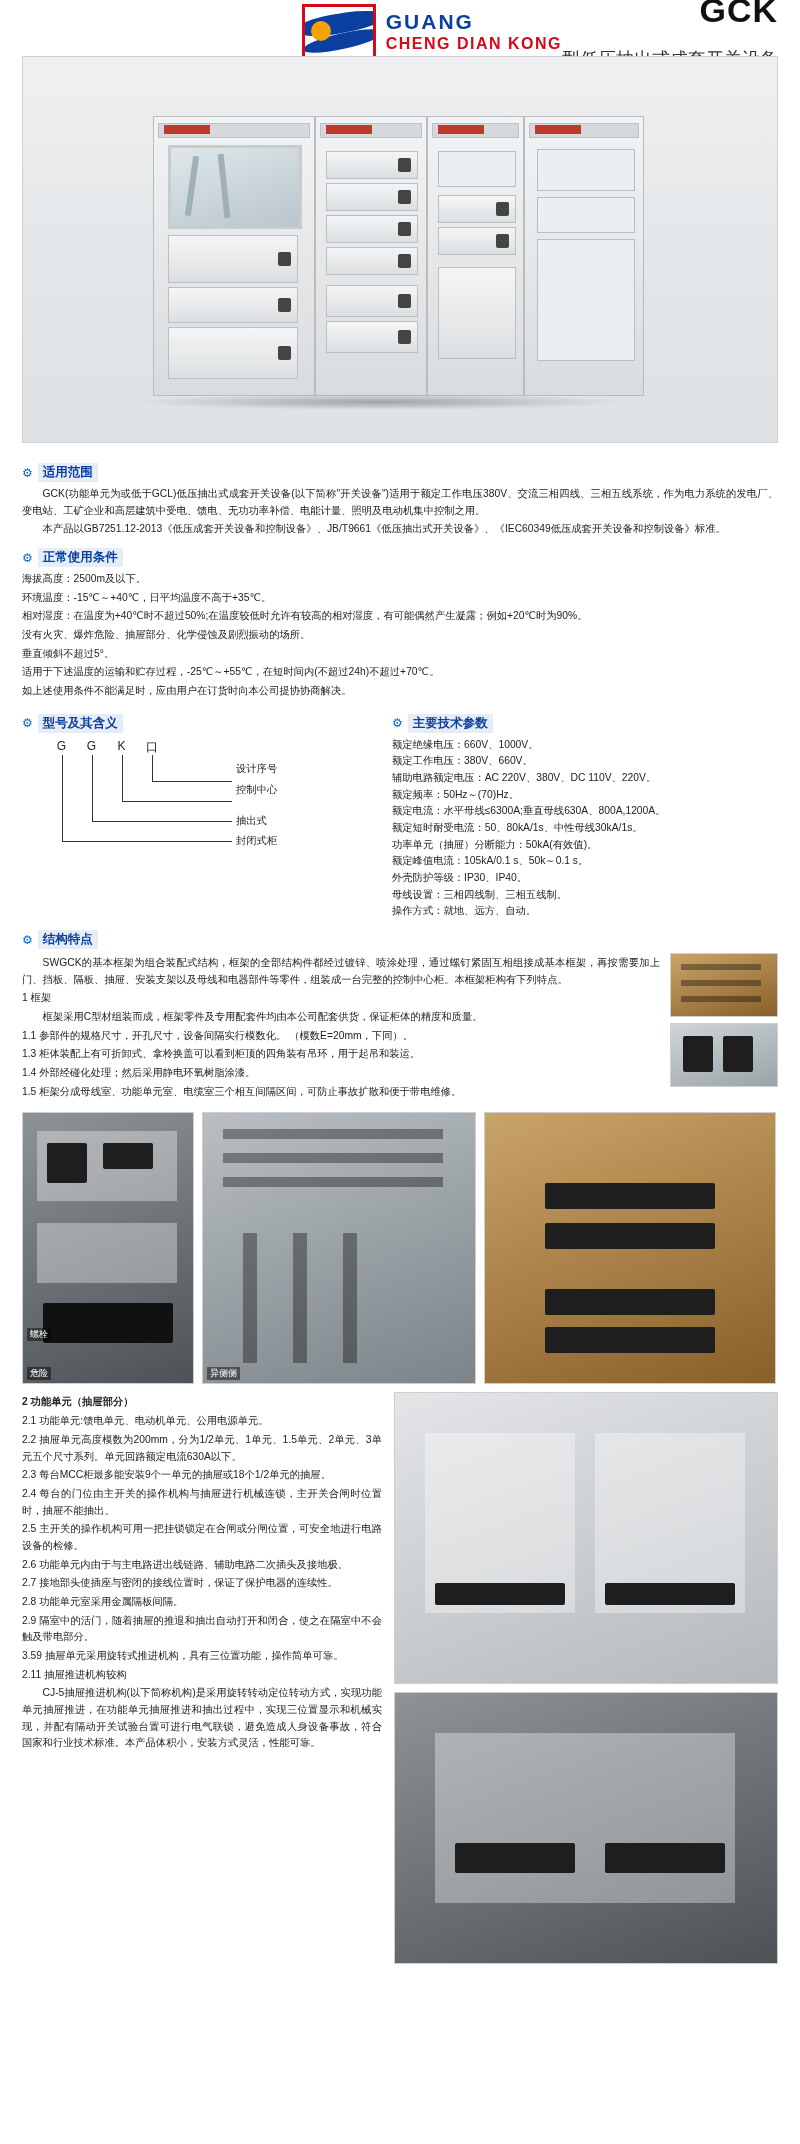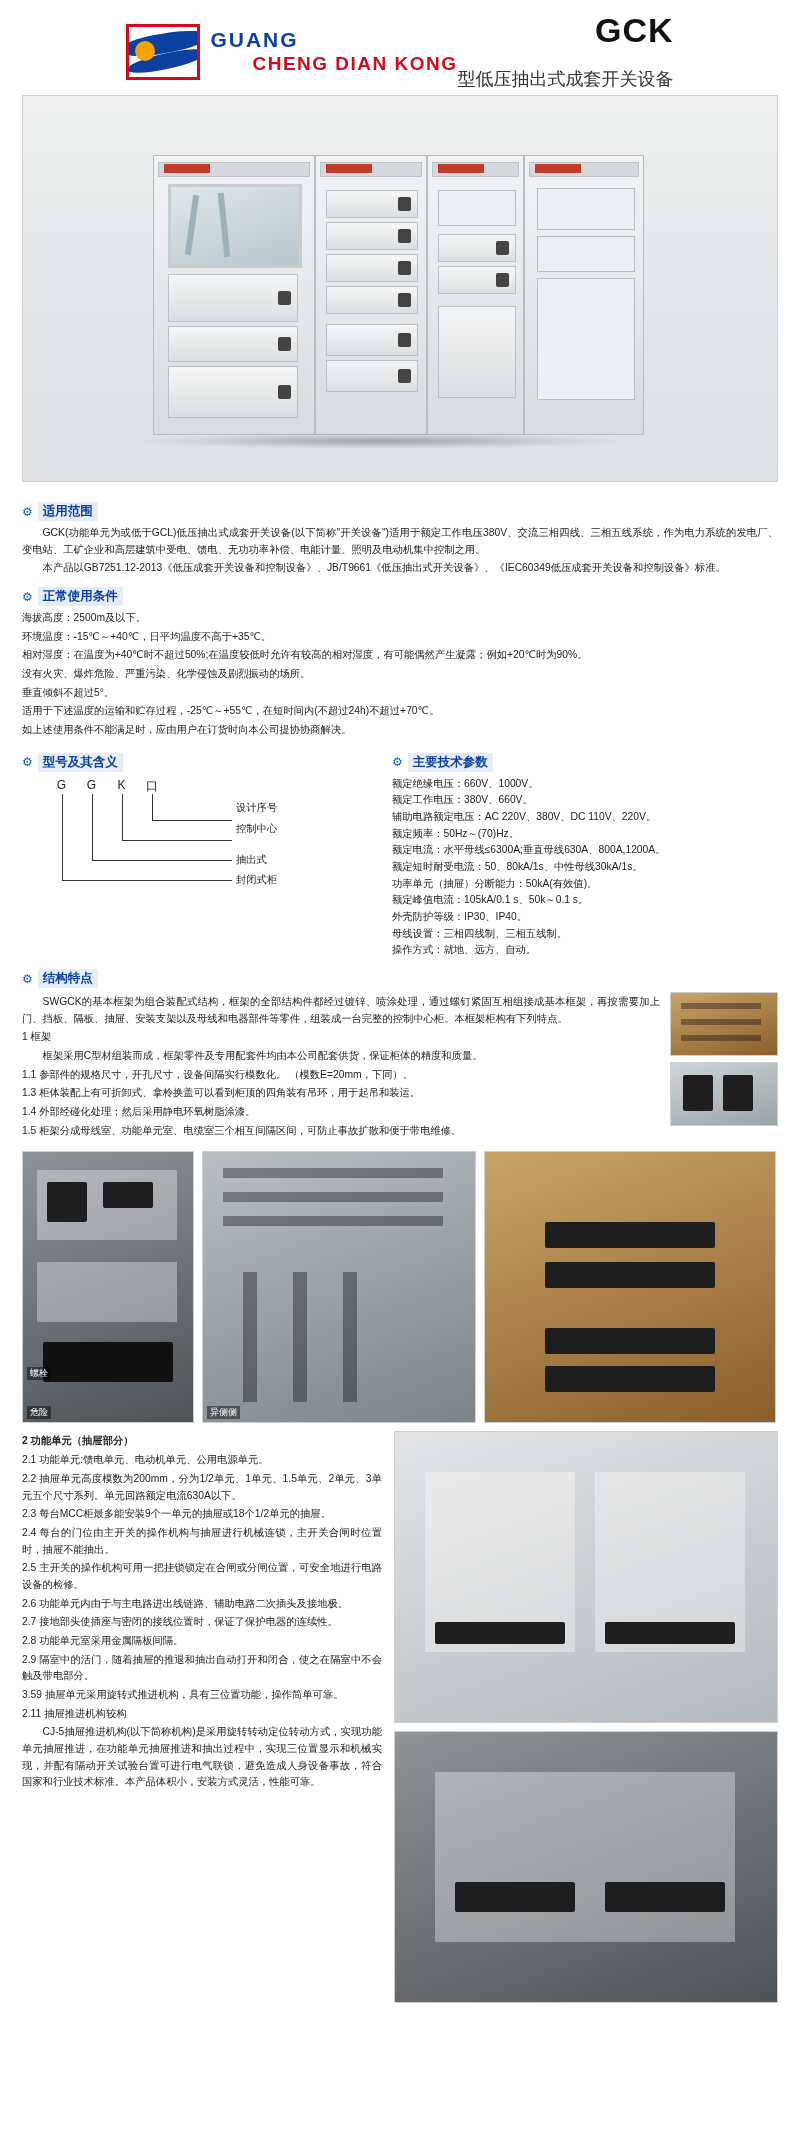--- a/index.html
+++ b/index.html
@@ -13,26 +13,26 @@
     position:relative;
     width:800px;
     min-height:2144px;
     padding:0;
     box-sizing:border-box;
   }
 
   
   .header{
     position:relative;
-    height:95px;
+    height:56px;
     padding:8px 22px 0 22px;
     box-sizing:border-box;
     display:flex;
     align-items:center;
-    justify-content:center;
+    justify-content:flex-end;
   }
   .logo-wrap{display:flex;align-items:center;gap:10px;}
   .logo-mark{
     position:relative;
     width:74px;height:56px;
     border:3px solid #d4091a;
     box-sizing:border-box;
     background:#ffffff;
     overflow:hidden;
   }
@@ -50,21 +50,21 @@
   }
   .logo-mark .sun{
     position:absolute;left:6px;top:14px;width:20px;height:20px;border-radius:50%;
     background:#f4a300;
   }
   .logo-text{line-height:1.05;}
   .logo-text .l1{
     font-size:21px;font-weight:bold;color:#0b3fa0;letter-spacing:2px;
   }
   .logo-text .l2{
-    font-size:19px;font-weight:bold;color:#d4091a;letter-spacing:1.5px;margin-top:3px;margin-left:42px;
+    font-size:16px;font-weight:bold;color:#d4091a;letter-spacing:1.5px;margin-top:3px;
   }
   .header-right{text-align:right;}
   .header-right .brand{
     font-size:34px;font-weight:bold;color:#111;letter-spacing:1px;line-height:1;
   }
   .header-right .sub{
     font-size:18px;color:#333;margin-top:20px;
   }
 
   
@@ -282,21 +282,21 @@
     <p class="t indent">GCK(功能单元为或低于GCL)低压抽出式成套开关设备(以下简称"开关设备")适用于额定工作电压380V、交流三相四线、三相五线系统，作为电力系统的发电厂、变电站、工矿企业和高层建筑中受电、馈电、无功功率补偿、电能计量、照明及电动机集中控制之用。</p>
     <p class="t indent">本产品以GB7251.12-2013《低压成套开关设备和控制设备》、JB/T9661《低压抽出式开关设备》、《IEC60349低压成套开关设备和控制设备》标准。</p>
 
     <div class="sec-title">
       <span class="gear">⚙</span>
       <span class="txt">正常使用条件</span>
     </div>
     <div class="t">海拔高度：2500m及以下。</div>
     <div class="t">环境温度：-15℃～+40℃，日平均温度不高于+35℃。</div>
     <div class="t">相对湿度：在温度为+40℃时不超过50%;在温度较低时允许有较高的相对湿度，有可能偶然产生凝露；例如+20℃时为90%。</div>
-    <div class="t">没有火灾、爆炸危险、严重污染、化学侵蚀及剧烈振动的场所。</div>
+    <div class="t">没有火灾、爆炸危险、抽屉部分、化学侵蚀及剧烈振动的场所。</div>
     <div class="t">垂直倾斜不超过5°。</div>
     <div class="t">适用于下述温度的运输和贮存过程，-25℃～+55℃，在短时间内(不超过24h)不超过+70℃。</div>
     <div class="t">如上述使用条件不能满足时，应由用户在订货时向本公司提协协商解决。</div>
 
     <div class="two-col">
       <div class="col-l">
         <div class="sec-title">
           <span class="gear">⚙</span>
           <span class="txt">型号及其含义</span>
         </div>

